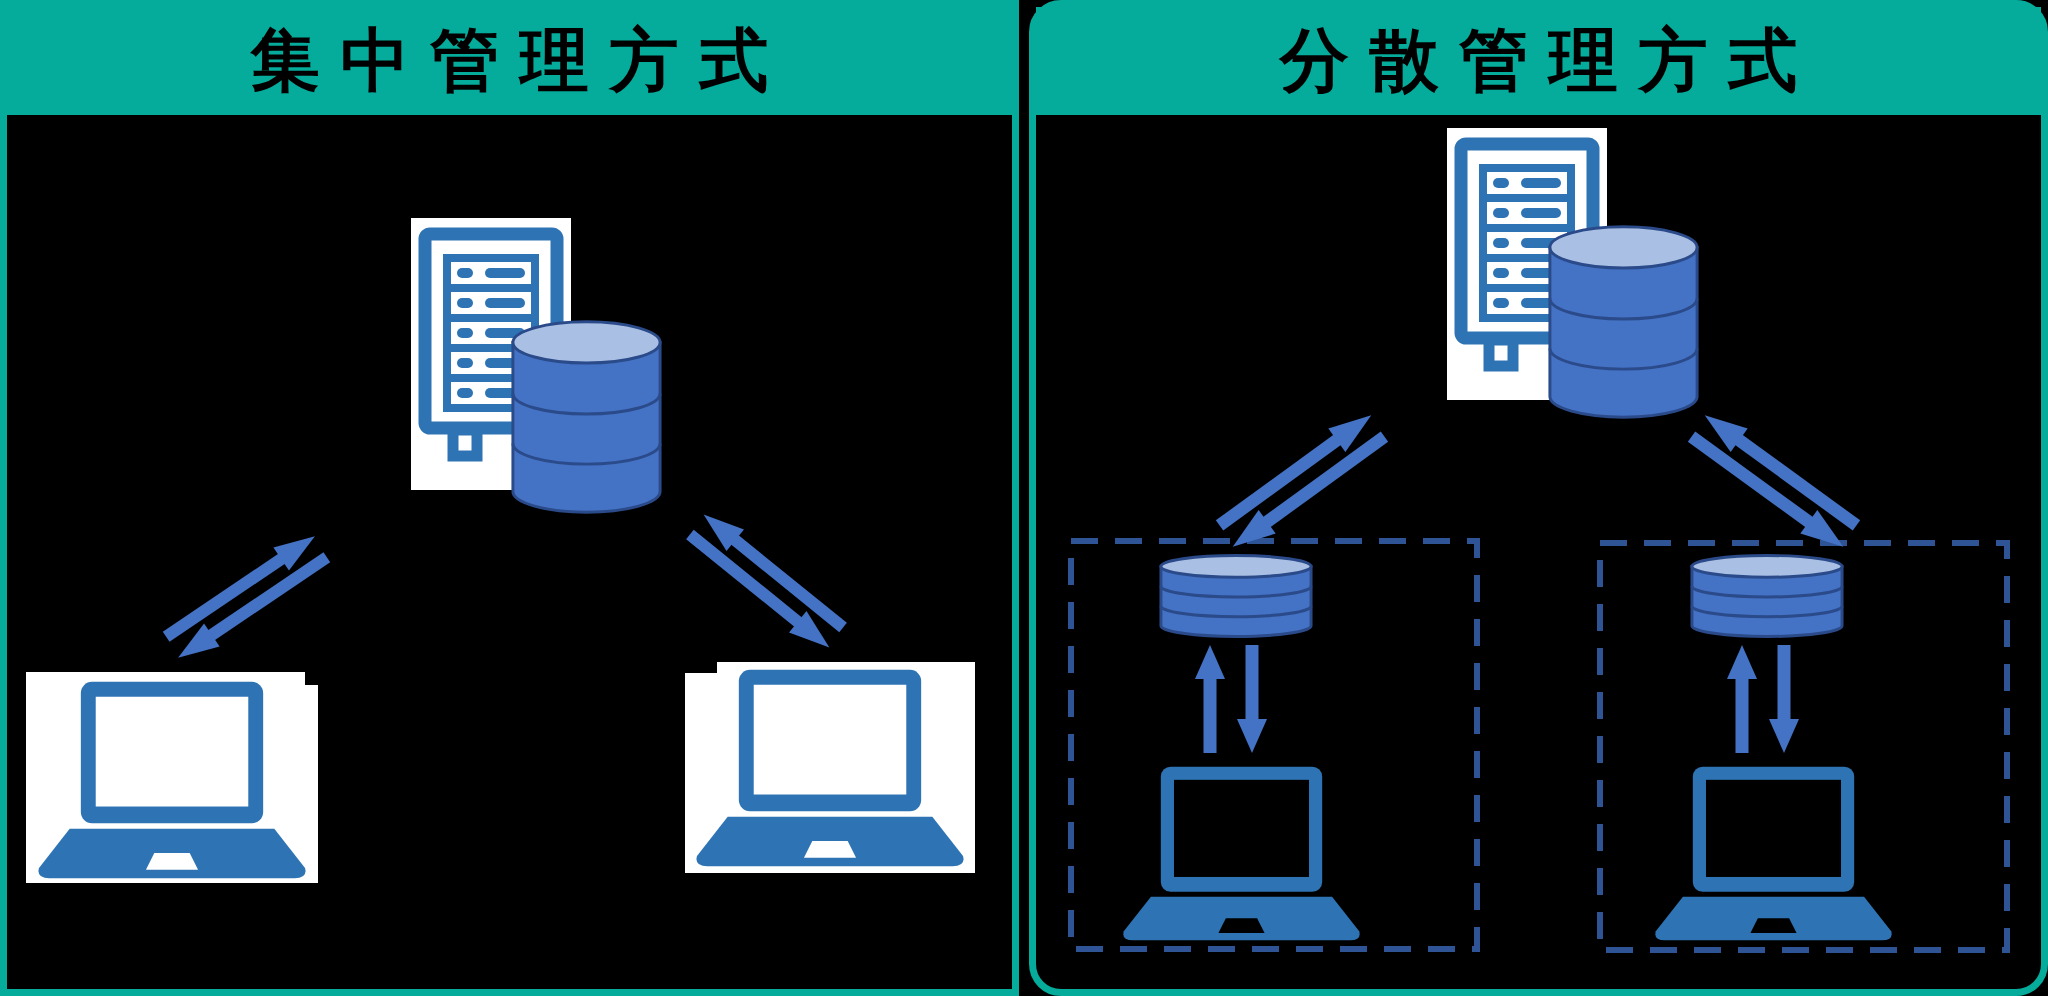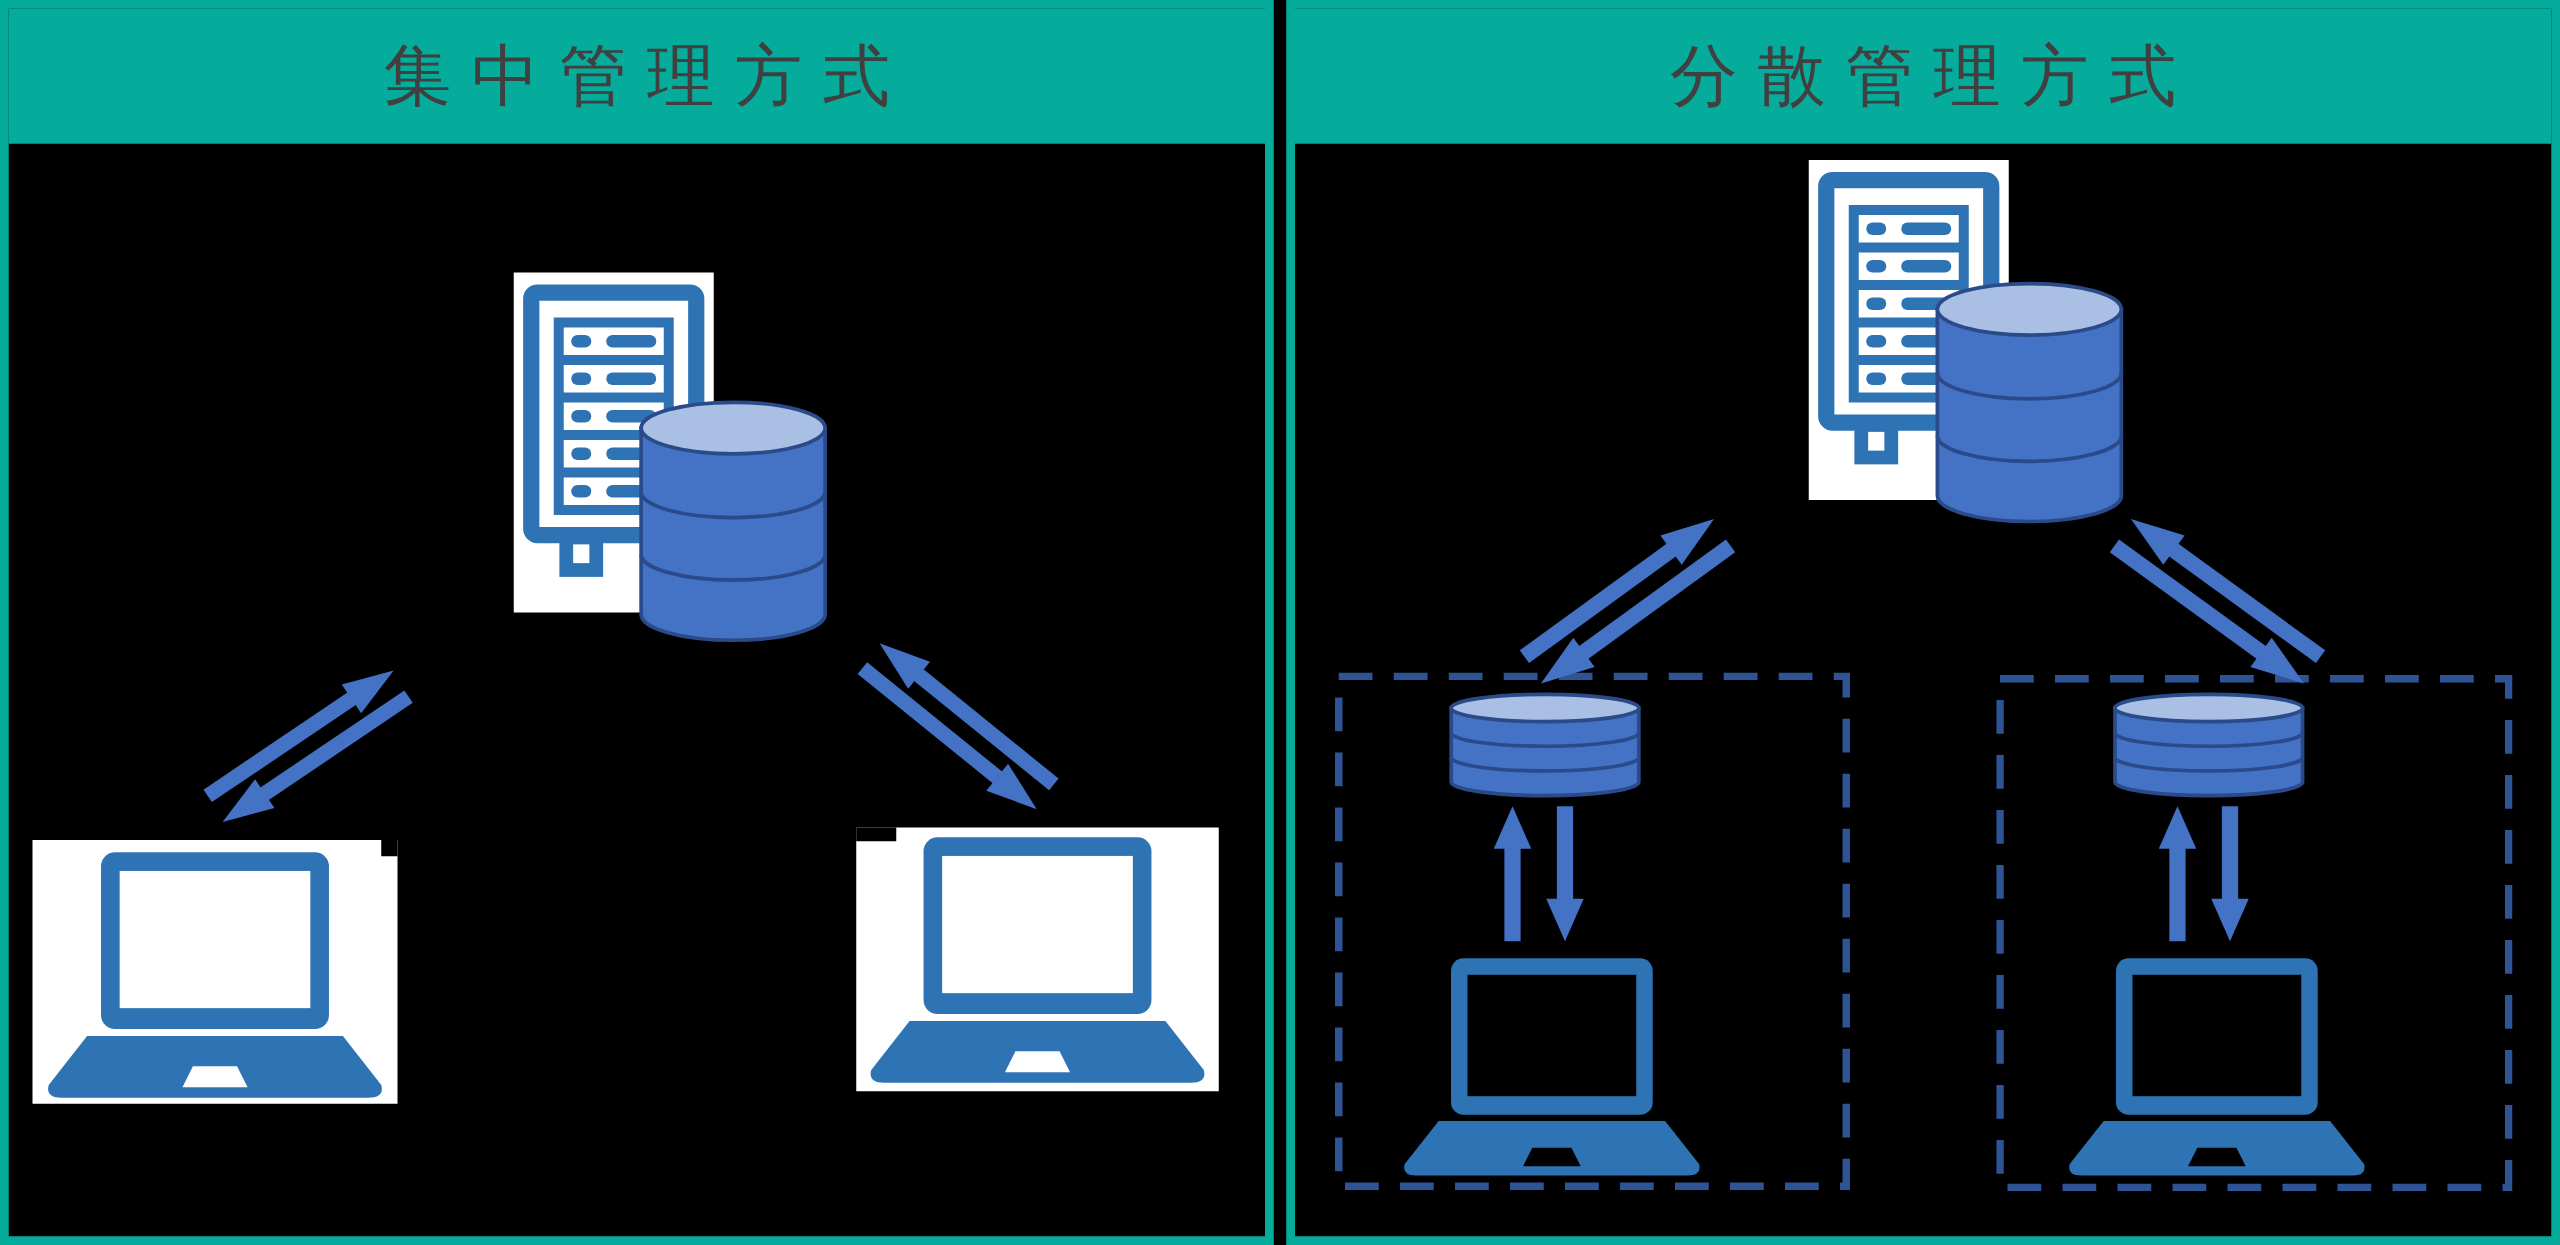--- a/index.html
+++ b/index.html
@@ -1,24 +1,24 @@
 <!DOCTYPE html>
 <html><head>
 <meta charset="utf-8">
 <style>
   html,body{margin:0;padding:0;background:#000;}
   .stage{position:relative;width:2048px;height:996px;background:#000;overflow:hidden;
          font-family:"DejaVu Sans","Liberation Sans",sans-serif;}
   .panel{position:absolute;top:0;height:996px;width:1019px;background:#000;
          border:7px solid #05ab9b;box-sizing:border-box;}
   .panel-left{left:0;}
-  .panel-right{left:1029px;}
+  .panel-right{left:1029px;border-radius:32px;}
   .panel-header{position:absolute;left:0;top:0;width:100%;height:108px;background:#05ab9b;
                 display:flex;align-items:center;justify-content:center;}
-  .panel-title{color:#404040;font-size:54px;font-weight:normal;letter-spacing:0.30em;text-indent:0.30em;
+  .panel-title{color:#000000;font-size:69px;font-weight:bold;letter-spacing:0.30em;text-indent:0.30em;
                white-space:nowrap;}
   .abs{position:absolute;}
   .white-card{background:#fff;}
   .notch{position:absolute;background:#000;}
   svg{display:block;}
   .screen-fill-white .screen-fill{fill:#fff;}
   .screen-fill-dark  .screen-fill{fill:#000;}
   .rot{transform-origin:50% 50%;}
 </style>
 </head>

